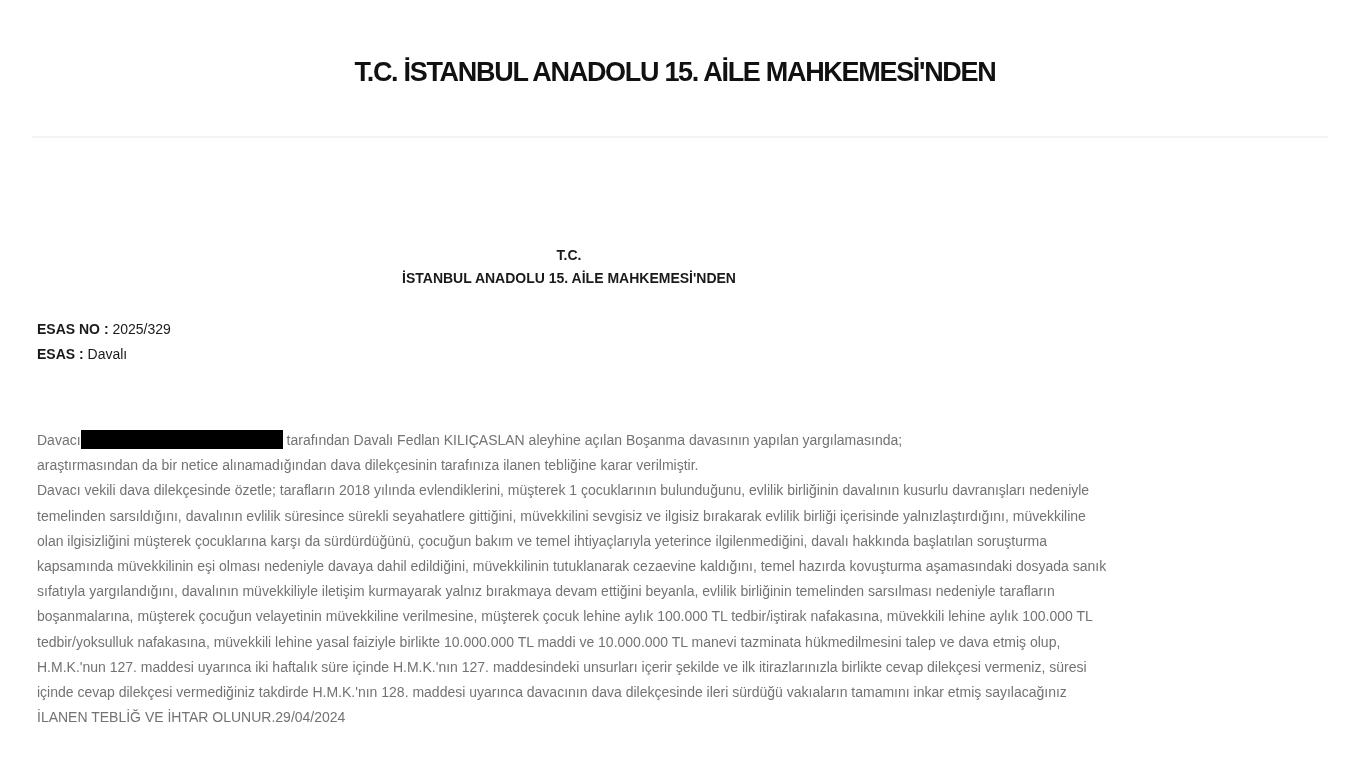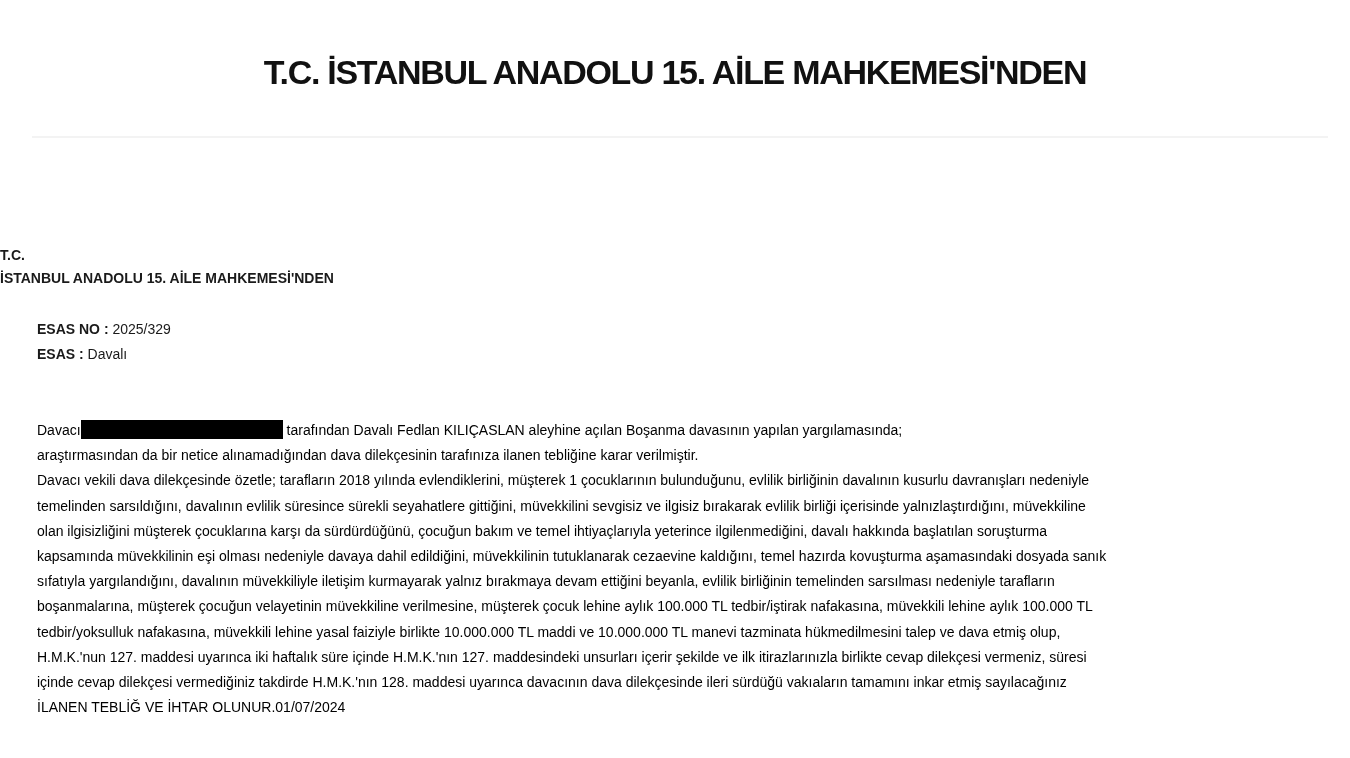--- a/index.html
+++ b/index.html
@@ -14,62 +14,63 @@
       overflow: hidden;
       font-family: "Liberation Sans", sans-serif;
       color: #1a1a1a;
     }
     .page-title {
       position: absolute;
       top: 52px;
       left: 0;
       width: 1350px;
       text-align: center;
-      font-size: 34px;
+      font-size: 27px;
       font-weight: bold;
       letter-spacing: -1.3px;
       color: #111111;
       margin: 0;
       line-height: 40px;
     }
     .divider {
       position: absolute;
       top: 136px;
       left: 32px;
       width: 1296px;
       height: 2px;
       background: #f3f3f3;
     }
     .doc-header {
       position: absolute;
       top: 244px;
       left: 0;
       width: 1138px;
+      text-align: center;
       font-size: 14px;
       font-weight: bold;
       line-height: 23px;
       color: #1a1a1a;
     }
     .meta {
       position: absolute;
       top: 317px;
       left: 37px;
       font-size: 14px;
       line-height: 25px;
       color: #1a1a1a;
     }
     .meta b { font-weight: bold; }
     .body-text {
       position: absolute;
-      top: 418px;
+      top: 428px;
       left: 37px;
       width: 1290px;
       font-size: 14px;
       line-height: 25.2px;
-      color: #000000;
+      color: #737373;
       white-space: nowrap;
     }
     .line { display: block; height: 25.2px; }
     .redaction {
       display: inline-block;
       width: 202px;
       height: 19px;
       background: #000000;
       vertical-align: -4px;
       margin: 0 4px 0 0;
@@ -101,14 +102,14 @@
   <span class="line">araştırmasından da bir netice alınamadığından dava dilekçesinin tarafınıza ilanen tebliğine karar verilmiştir.</span>
   <span class="line">Davacı vekili dava dilekçesinde özetle; tarafların 2018 yılında evlendiklerini, müşterek 1 çocuklarının bulunduğunu, evlilik birliğinin davalının kusurlu davranışları nedeniyle</span>
   <span class="line">temelinden sarsıldığını, davalının evlilik süresince sürekli seyahatlere gittiğini, müvekkilini sevgisiz ve ilgisiz bırakarak evlilik birliği içerisinde yalnızlaştırdığını, müvekkiline</span>
   <span class="line">olan ilgisizliğini müşterek çocuklarına karşı da sürdürdüğünü, çocuğun bakım ve temel ihtiyaçlarıyla yeterince ilgilenmediğini, davalı hakkında başlatılan soruşturma</span>
   <span class="line">kapsamında müvekkilinin eşi olması nedeniyle davaya dahil edildiğini, müvekkilinin tutuklanarak cezaevine kaldığını, temel hazırda kovuşturma aşamasındaki dosyada sanık</span>
   <span class="line">sıfatıyla yargılandığını, davalının müvekkiliyle iletişim kurmayarak yalnız bırakmaya devam ettiğini beyanla, evlilik birliğinin temelinden sarsılması nedeniyle tarafların</span>
   <span class="line">boşanmalarına, müşterek çocuğun velayetinin müvekkiline verilmesine, müşterek çocuk lehine aylık 100.000 TL tedbir/iştirak nafakasına, müvekkili lehine aylık 100.000 TL</span>
   <span class="line">tedbir/yoksulluk nafakasına, müvekkili lehine yasal faiziyle birlikte 10.000.000 TL maddi ve 10.000.000 TL manevi tazminata hükmedilmesini talep ve dava etmiş olup,</span>
   <span class="line">H.M.K.'nun 127. maddesi uyarınca iki haftalık süre içinde H.M.K.'nın 127. maddesindeki unsurları içerir şekilde ve ilk itirazlarınızla birlikte cevap dilekçesi vermeniz, süresi</span>
   <span class="line">içinde cevap dilekçesi vermediğiniz takdirde H.M.K.'nın 128. maddesi uyarınca davacının dava dilekçesinde ileri sürdüğü vakıaların tamamını inkar etmiş sayılacağınız</span>
-  <span class="line">İLANEN TEBLİĞ VE İHTAR OLUNUR.01/07/2024</span>
+  <span class="line">İLANEN TEBLİĞ VE İHTAR OLUNUR.29/04/2024</span>
 </div>
 
 </body></html>

